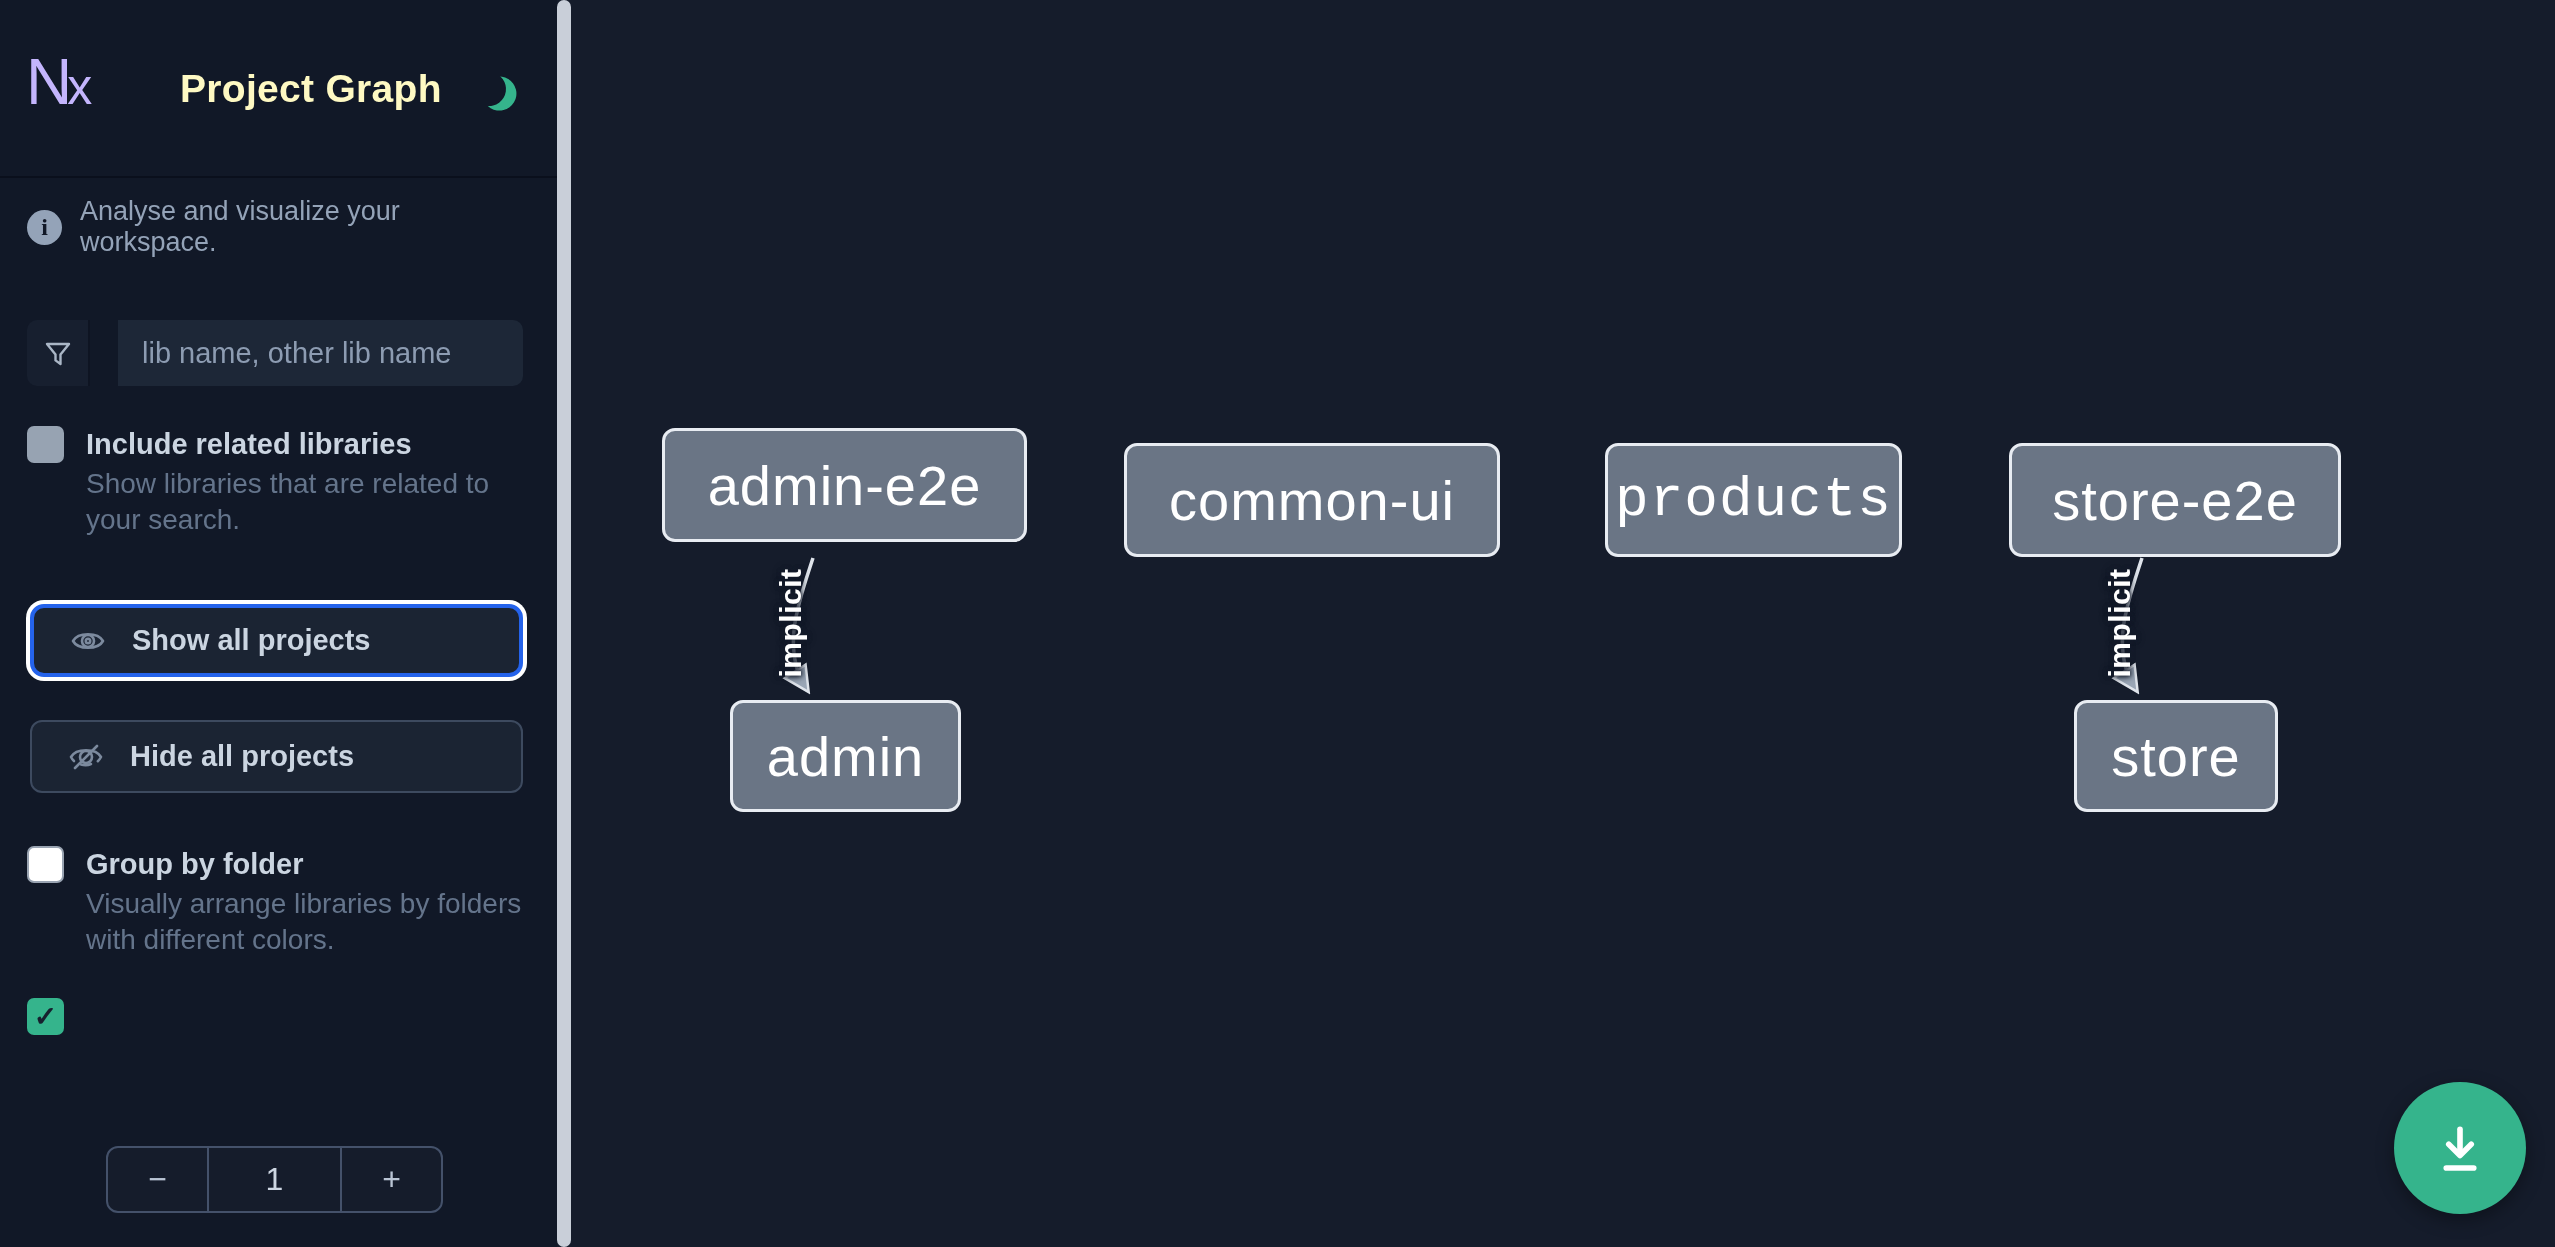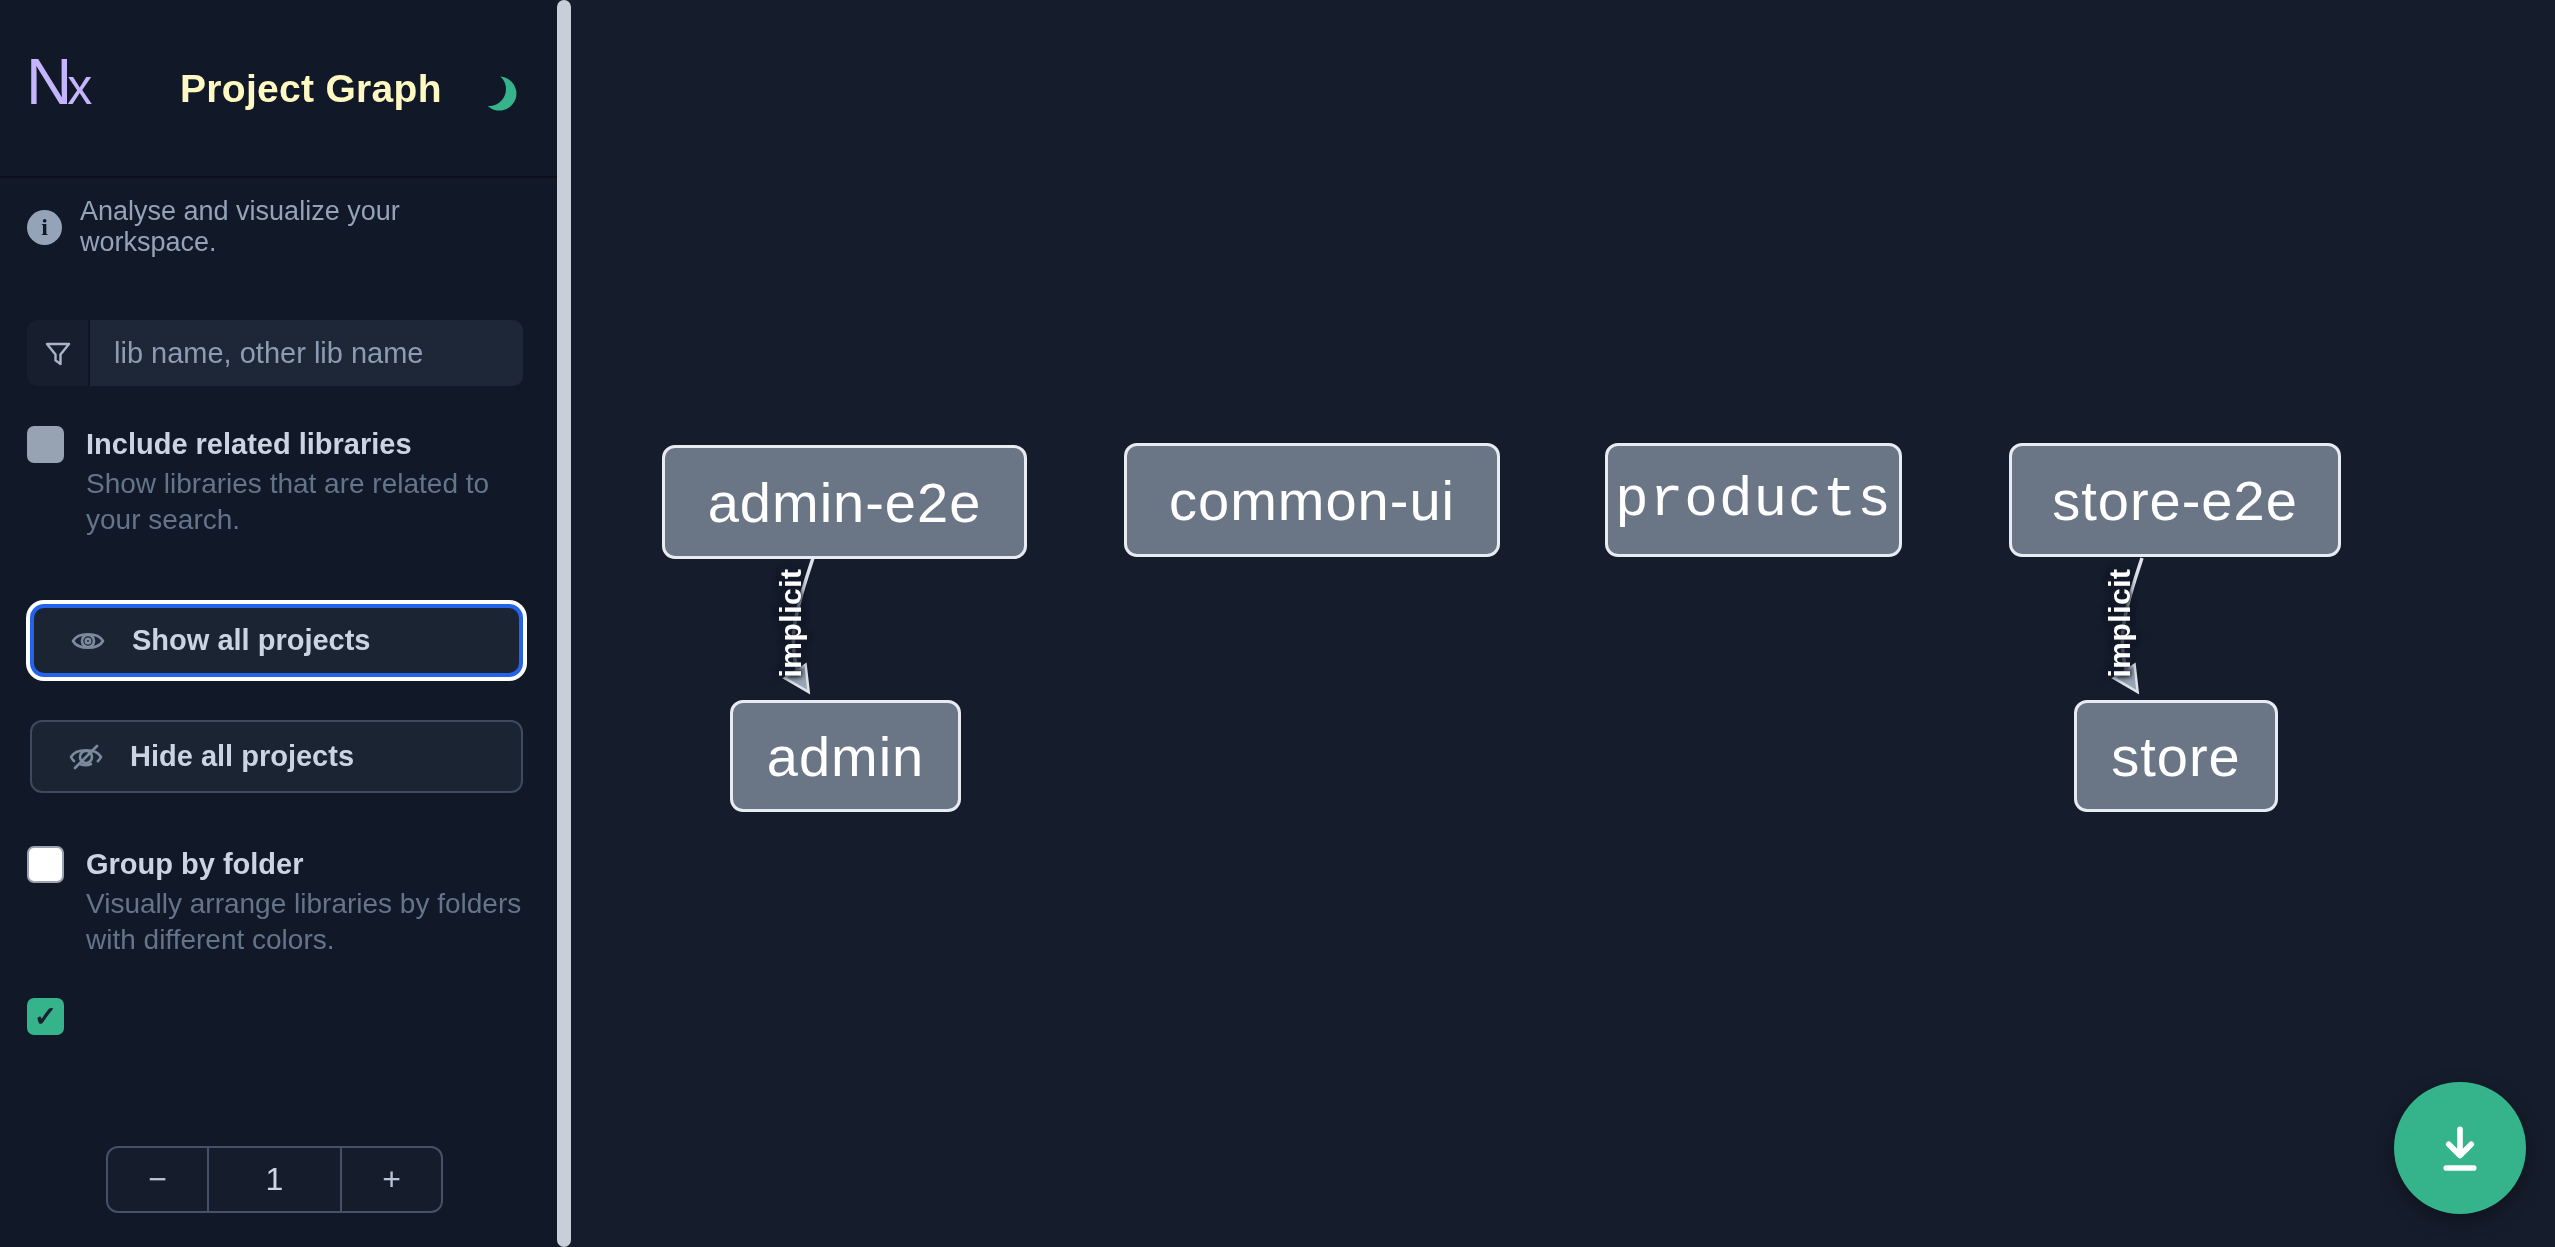--- a/index.html
+++ b/index.html
@@ -54,20 +54,21 @@
     display:flex;border-radius:10px;overflow:hidden;
   }
   .search-icon-cell{
     width:63px;background:#171f2f;display:flex;align-items:center;justify-content:center;
     border-right:2px solid #0e1422;flex:0 0 63px;
   }
   .search input{
     flex:1;background:#1d2737;border:none;outline:none;
     color:#e2e8f0;font-size:29px;padding:0 24px;
     font-family:"Liberation Sans", sans-serif;
+    margin-left:28px;
   }
   .search input::placeholder{color:#8d9cb2;opacity:1;}
   
   .check-row{position:absolute;left:27px;width:500px;display:flex;align-items:flex-start;}
   .checkbox{
     width:37px;height:37px;border-radius:7px;flex:0 0 37px;margin-top:2px;
     cursor:pointer;
   }
   .cb-muted{background:#97a3b2;}
   .cb-white{background:#ffffff;border:2px solid #9aa4b2;}
@@ -222,21 +223,21 @@
     <svg class="edges-svg" width="1984" height="1247" viewBox="571 0 1984 1247">
       <defs>
         <marker id="arrow" viewBox="0 0 12 12" refX="9" refY="6" markerWidth="8.5" markerHeight="8.5" orient="auto-start-reverse">
           <path d="M1 1 L11 6 L1 11 z" fill="#9aa6b6" stroke="#dfe4eb" stroke-width="1"></path>
         </marker>
       </defs>
       <path d="M 813 558 C 800 598, 780 648, 806 688" fill="none" stroke="#dfe4eb" stroke-width="3.5" marker-end="url(#arrow)"></path>
       <path d="M 2142 558 C 2129 598, 2109 648, 2135 688" fill="none" stroke="#dfe4eb" stroke-width="3.5" marker-end="url(#arrow)"></path>
     </svg>
 
-    <div class="node" style="left:91px;top:445px;width:365px;height:114px;">admin-e2e</div>
+    <div class="node" style="left:91px;top:428px;width:365px;height:114px;">admin-e2e</div>
     <div class="node" style="left:553px;top:443px;width:376px;height:114px;">common-ui</div>
     <div class="node" style="left:1034px;top:443px;width:297px;height:114px;font-family:Liberation Mono, monospace;">products</div>
     <div class="node" style="left:1438px;top:443px;width:332px;height:114px;">store-e2e</div>
     <div class="node" style="left:159px;top:700px;width:231px;height:112px;">admin</div>
     <div class="node" style="left:1503px;top:700px;width:204px;height:112px;">store</div>
 
     <div class="edge-label" style="left:220px;top:623px;">implicit</div>
     <div class="edge-label" style="left:1549px;top:623px;">implicit</div>
 
   </main>

